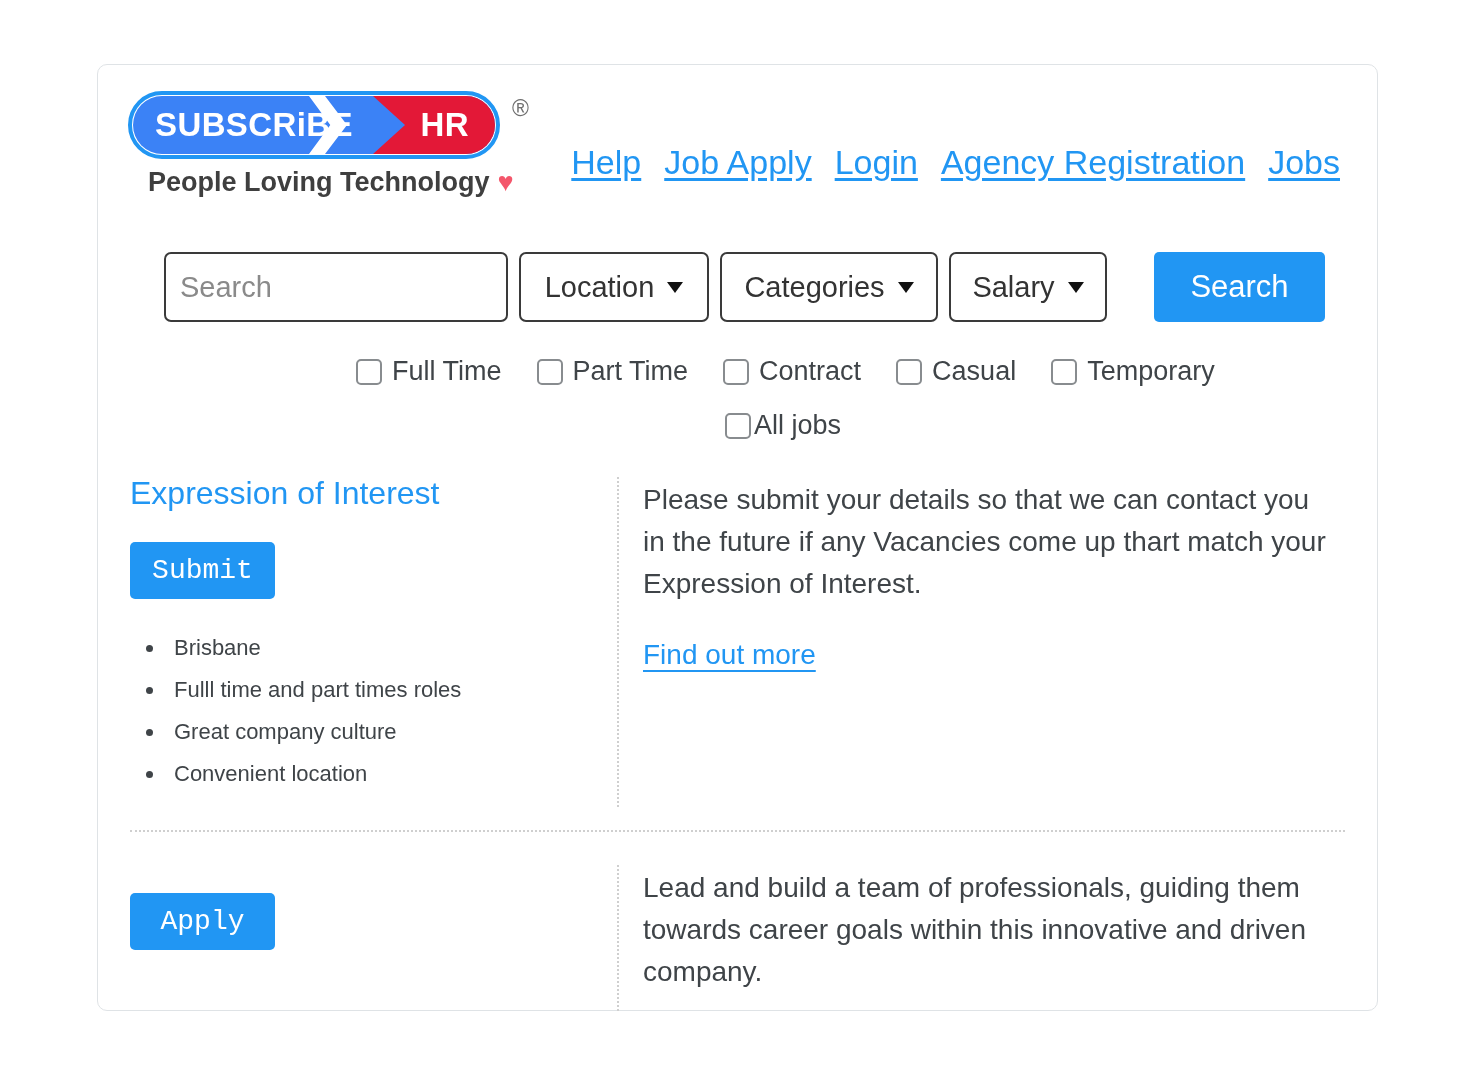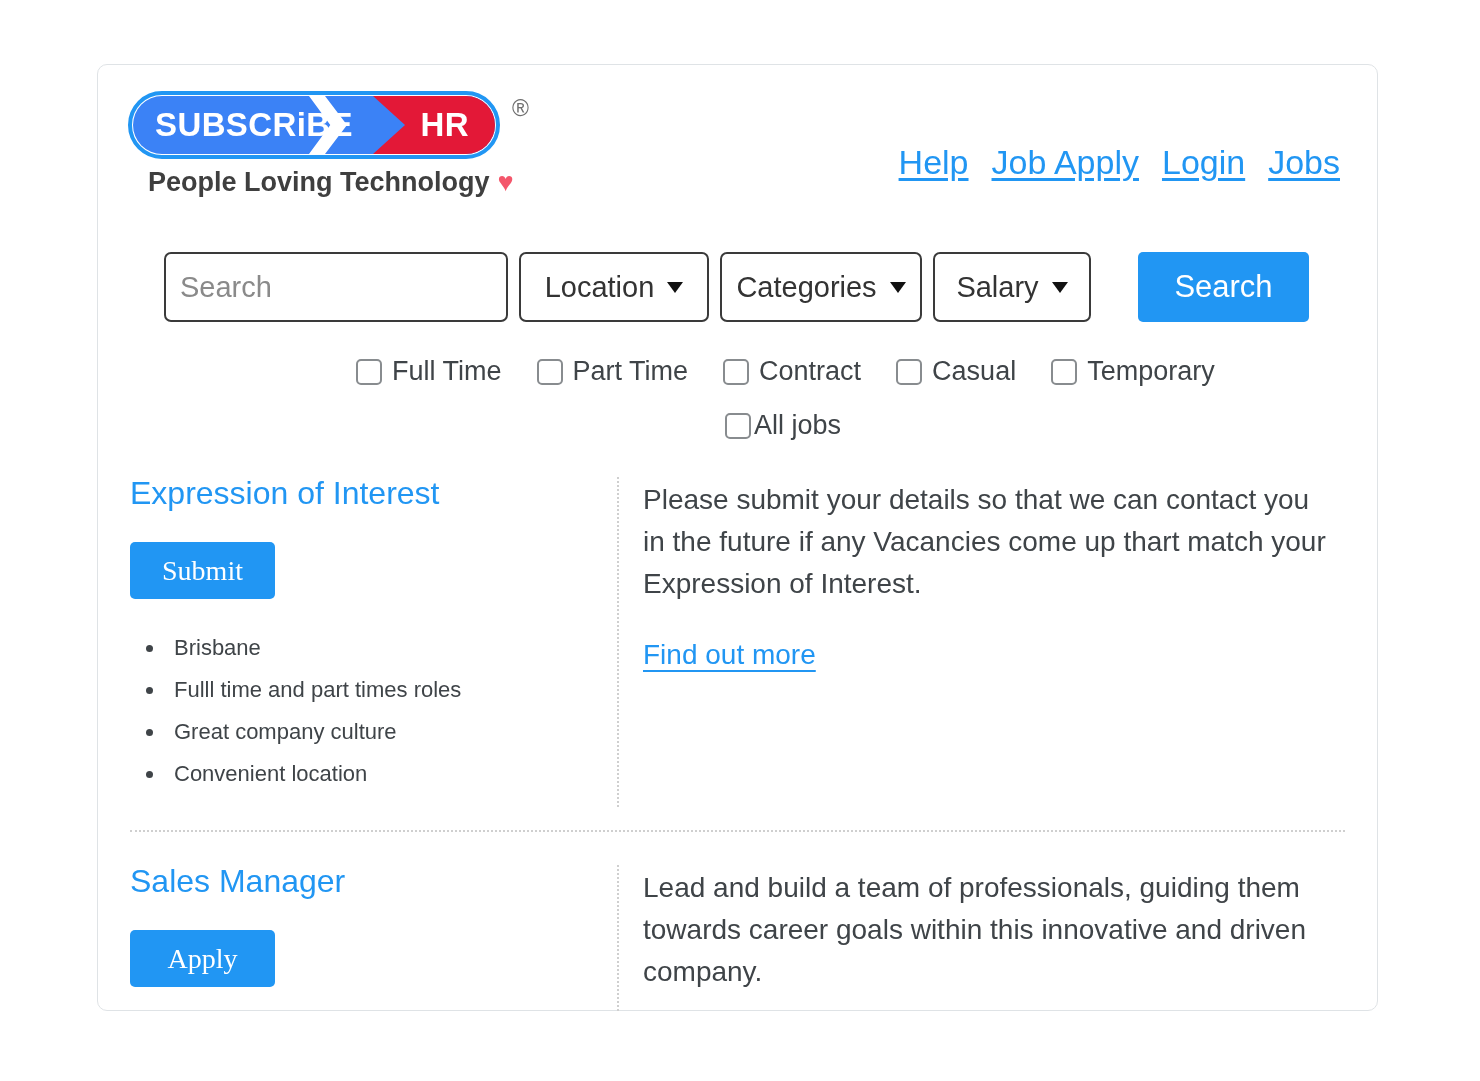--- a/index.html
+++ b/index.html
@@ -190,21 +190,21 @@
     font-family: "Liberation Sans", sans-serif;
     white-space: nowrap;
   }
   .caret {
     width: 0; height: 0;
     border-left: 8px solid transparent;
     border-right: 8px solid transparent;
     border-top: 11px solid #111;
   }
   .sel-location { width: 190px; }
-  .sel-categories { width: 202px; justify-content: center; }
+  .sel-categories { width: 218px; justify-content: center; }
   .sel-salary { width: 158px; }
 
   .search-btn {
     margin-left: 47px;
     width: 171px;
     height: 70px;
     background: #2196f3;
     color: #ffffff;
     border: none;
     border-radius: 5px;
@@ -270,21 +270,21 @@
     margin-top: 30px;
     width: 145px;
     height: 57px;
     background: #2196f3;
     color: #fff;
     border: none;
     border-radius: 5px;
     font-size: 28px;
     cursor: pointer;
     display: block;
-    font-family: Liberation Serif, serif;
+    font-family: Liberation Mono, monospace;
   }
   .bullets {
     margin: 28px 0 0 0;
     padding-left: 36px;
     list-style: disc;
   }
   .bullets li {
     font-size: 22px;
     color: #3f4448;
     line-height: 42px;
@@ -352,20 +352,21 @@
       </div>
       <div class="logo-tagline">
         <span>People Loving Technology</span><span class="logo-heart">♥</span>
       </div>
     </div>
 
     <nav class="topnav">
       <a href="#">Help</a>
       <a href="#">Job Apply</a>
       <a href="#">Login</a>
+      <a href="#">Agency Registration</a>
       <a href="#">Jobs</a>
     </nav>
 
     <div class="search-row">
       <input class="search-input" type="text" placeholder="Search" style="">
 
       <div class="select-box sel-location">
         <span class="sel-label">Location</span>
         <span class="caret"></span>
       </div>
@@ -428,21 +429,20 @@
         <p class="listing-desc">Please submit your details so that we can contact you in the future if any Vacancies come up thart match your Expression of Interest.</p>
         <a class="findout" href="#">Find out more</a>
       </div>
     </div>
 
     <div class="vdivider vdivider-1"></div>
     <div class="hdivider"></div>
 
     <div class="listing listing-2">
       <div class="listing-left">
-        <h2 class="listing-title">Sales Manager</h2>
         <button class="listing-action">Apply</button>
       </div>
       <div class="listing-right">
         <p class="listing-desc">Lead and build a team of professionals, guiding them towards career goals within this innovative and driven company.</p>
       </div>
     </div>
 
     <div class="vdivider vdivider-2"></div>
 
   </div>

